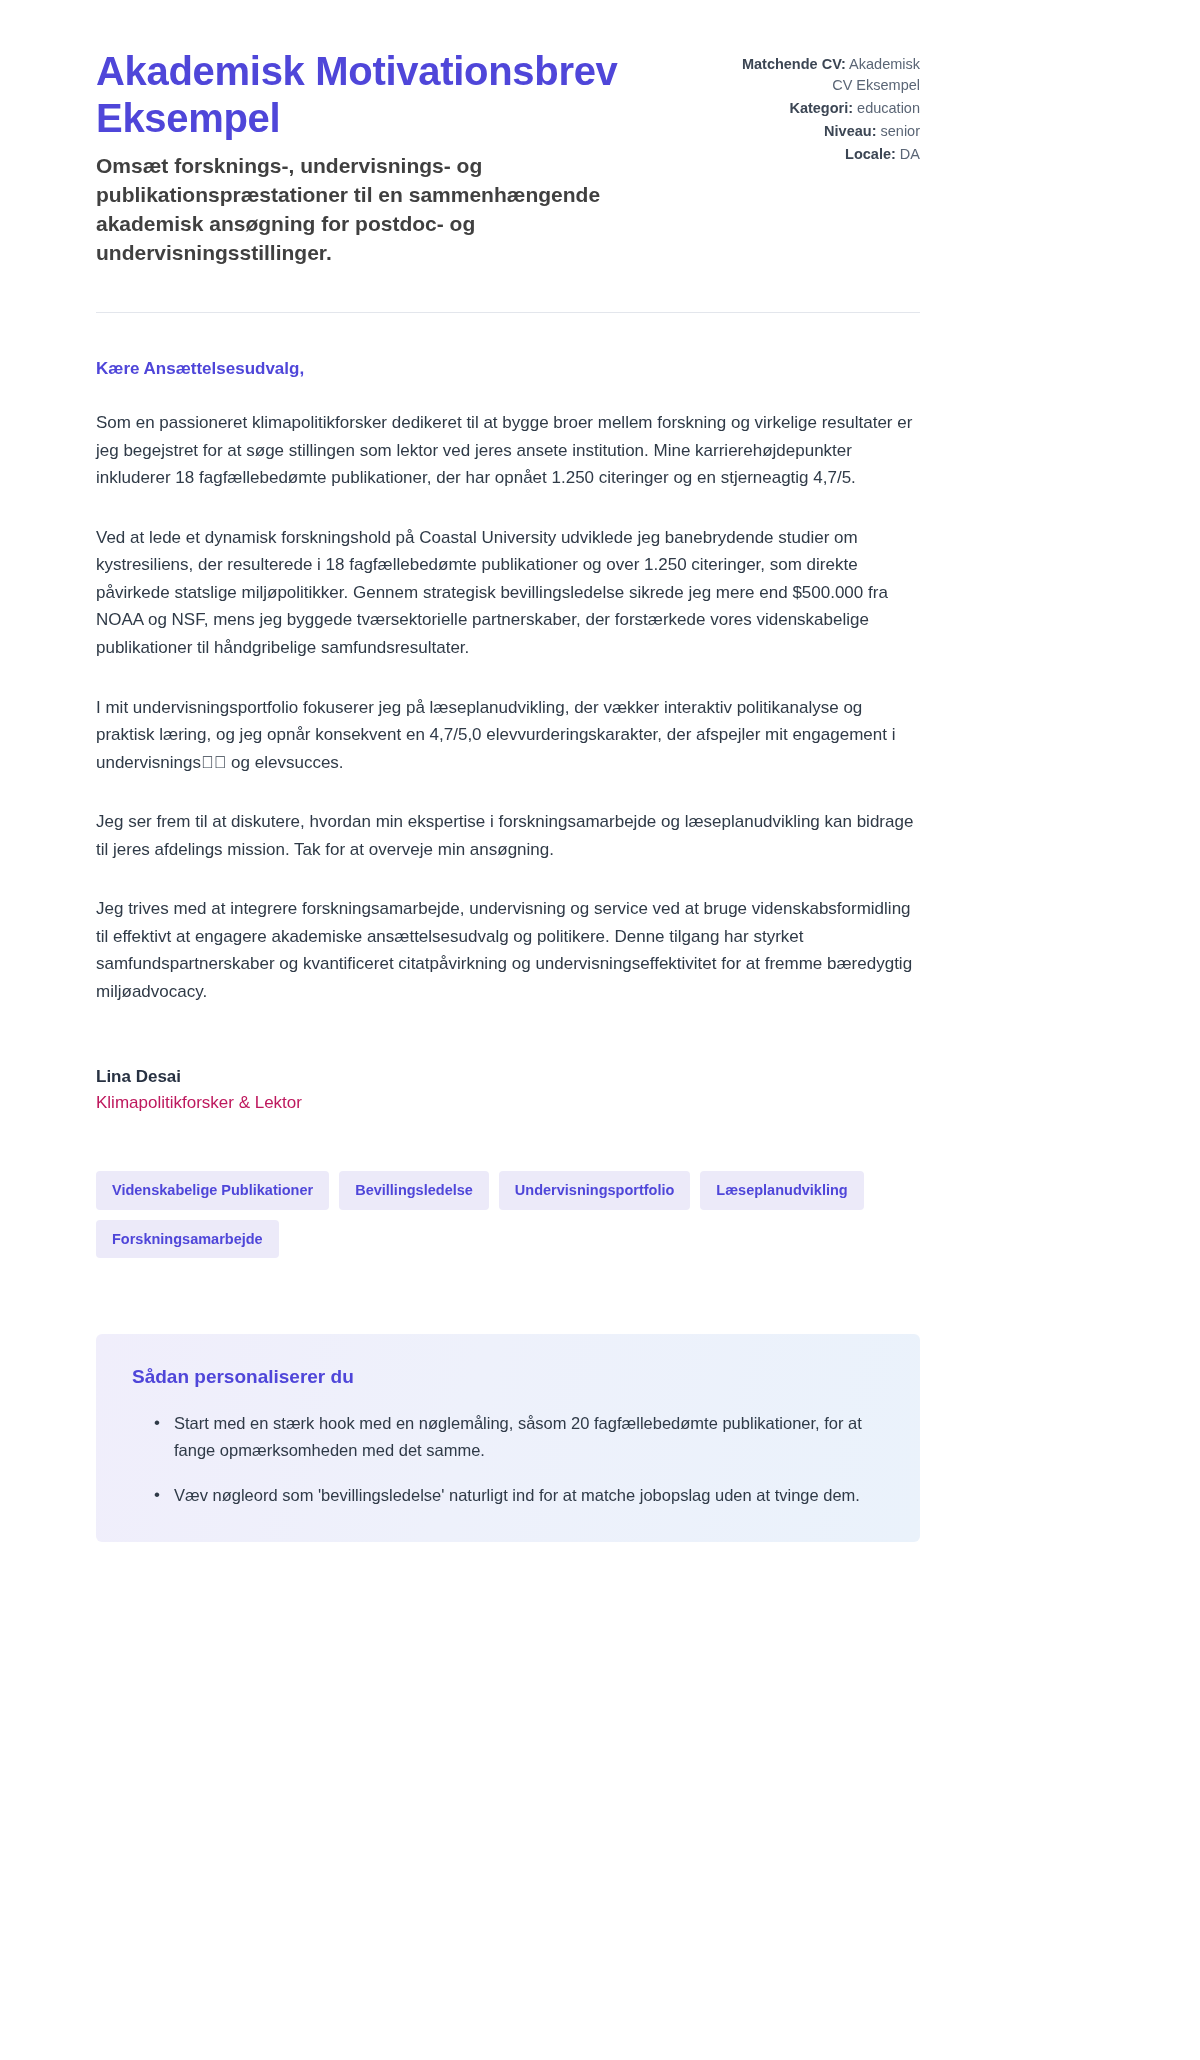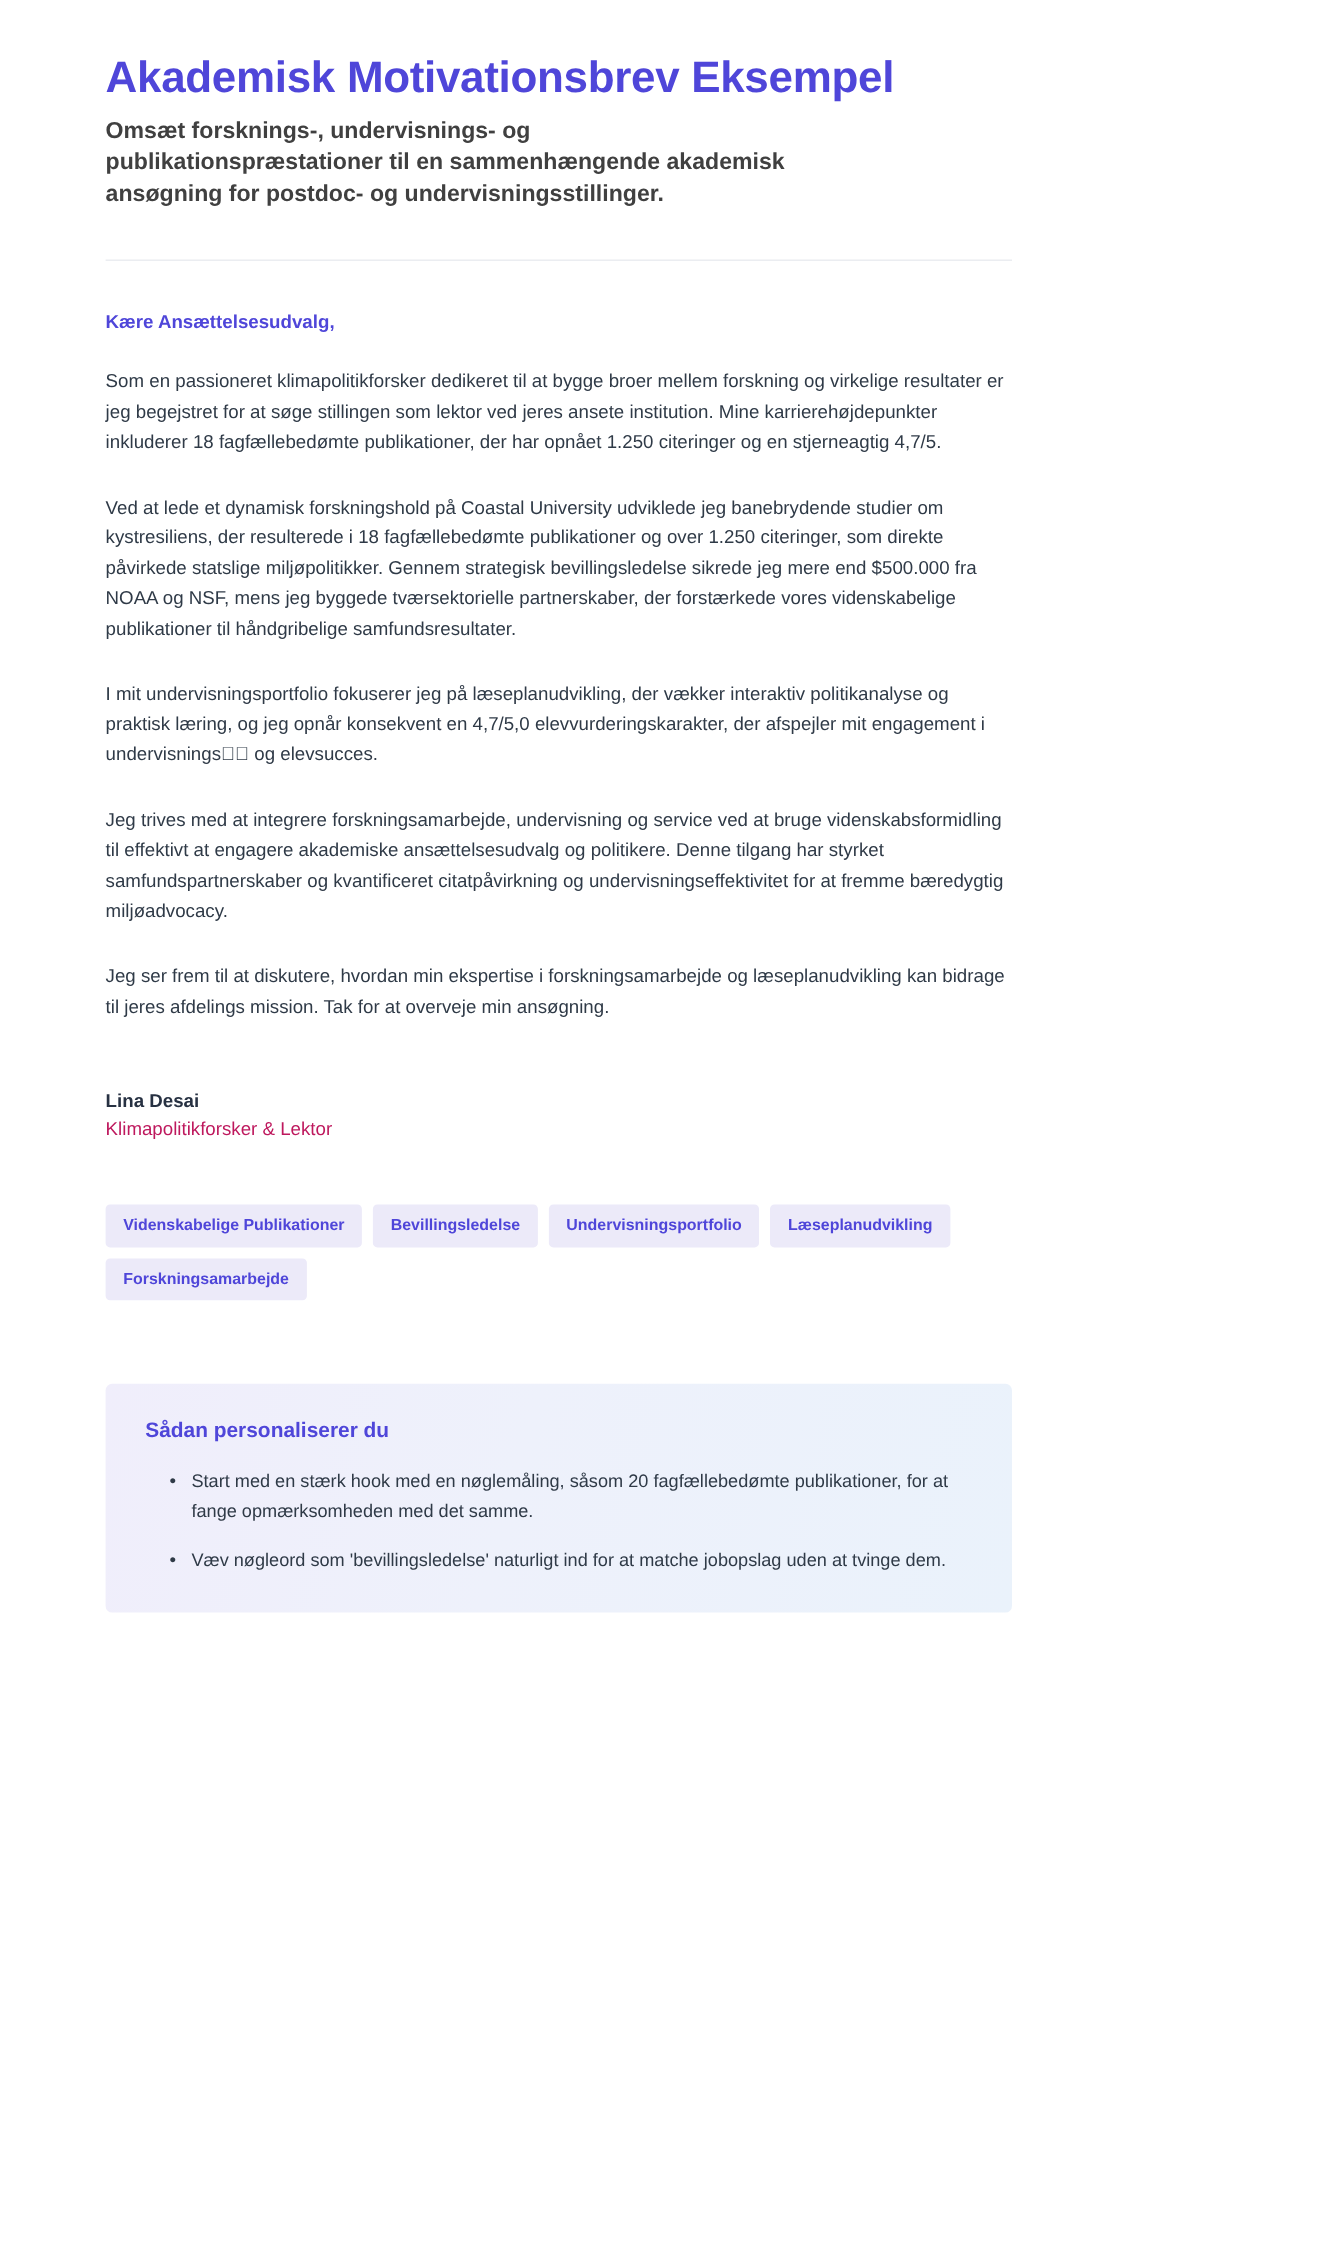--- a/index.html
+++ b/index.html
@@ -154,34 +154,52 @@
 
 <div class="page">
 
   <div class="header">
 
     <div class="header-left">
       <h1 class="doc-title">Akademisk Motivationsbrev Eksempel</h1>
       <p class="doc-subtitle">Omsæt forsknings-, undervisnings- og publikationspræstationer til en sammenhængende akademisk ansøgning for postdoc- og undervisningsstillinger.</p>
     </div>
 
+    <div class="meta">
+      <div class="meta-row">
+        <span class="meta-label">Matchende CV:</span>
+        <span class="meta-value">Akademisk CV Eksempel</span>
+      </div>
+      <div class="meta-row">
+        <span class="meta-label">Kategori:</span>
+        <span class="meta-value">education</span>
+      </div>
+      <div class="meta-row">
+        <span class="meta-label">Niveau:</span>
+        <span class="meta-value">senior</span>
+      </div>
+      <div class="meta-row">
+        <span class="meta-label">Locale:</span>
+        <span class="meta-value">DA</span>
+      </div>
+    </div>
 
   </div>
 
   <div class="divider"></div>
 
   <div class="letter">
 
     <p class="salutation">Kære Ansættelsesudvalg,</p>
 
     <p class="para">Som en passioneret klimapolitikforsker dedikeret til at bygge broer mellem forskning og virkelige resultater er jeg begejstret for at søge stillingen som lektor ved jeres ansete institution. Mine karrierehøjdepunkter inkluderer 18 fagfællebedømte publikationer, der har opnået 1.250 citeringer og en stjerneagtig 4,7/5.</p>
     <p class="para">Ved at lede et dynamisk forskningshold på Coastal University udviklede jeg banebrydende studier om kystresiliens, der resulterede i 18 fagfællebedømte publikationer og over 1.250 citeringer, som direkte påvirkede statslige miljøpolitikker. Gennem strategisk bevillingsledelse sikrede jeg mere end $500.000 fra NOAA og NSF, mens jeg byggede tværsektorielle partnerskaber, der forstærkede vores videnskabelige publikationer til håndgribelige samfundsresultater.</p>
     <p class="para">I mit undervisningsportfolio fokuserer jeg på læseplanudvikling, der vækker interaktiv politikanalyse og praktisk læring, og jeg opnår konsekvent en 4,7/5,0 elevvurderingskarakter, der afspejler mit engagement i undervisnings􏿿􏿿 og elevsucces.</p>
+    <p class="para">Jeg ser frem til at diskutere, hvordan min ekspertise i forskningsamarbejde og læseplanudvikling kan bidrage til jeres afdelings mission. Tak for at overveje min ansøgning.</p>
     <p class="para">Jeg trives med at integrere forskningsamarbejde, undervisning og service ved at bruge videnskabsformidling til effektivt at engagere akademiske ansættelsesudvalg og politikere. Denne tilgang har styrket samfundspartnerskaber og kvantificeret citatpåvirkning og undervisningseffektivitet for at fremme bæredygtig miljøadvocacy.</p>
-    <p class="para">Jeg ser frem til at diskutere, hvordan min ekspertise i forskningsamarbejde og læseplanudvikling kan bidrage til jeres afdelings mission. Tak for at overveje min ansøgning.</p>
 
     <div class="signature">
       <p class="sig-name">Lina Desai</p>
       <p class="sig-role">Klimapolitikforsker &amp; Lektor</p>
     </div>
 
   </div>
 
   <div class="tags">
     <span class="tag">Videnskabelige Publikationer</span>

